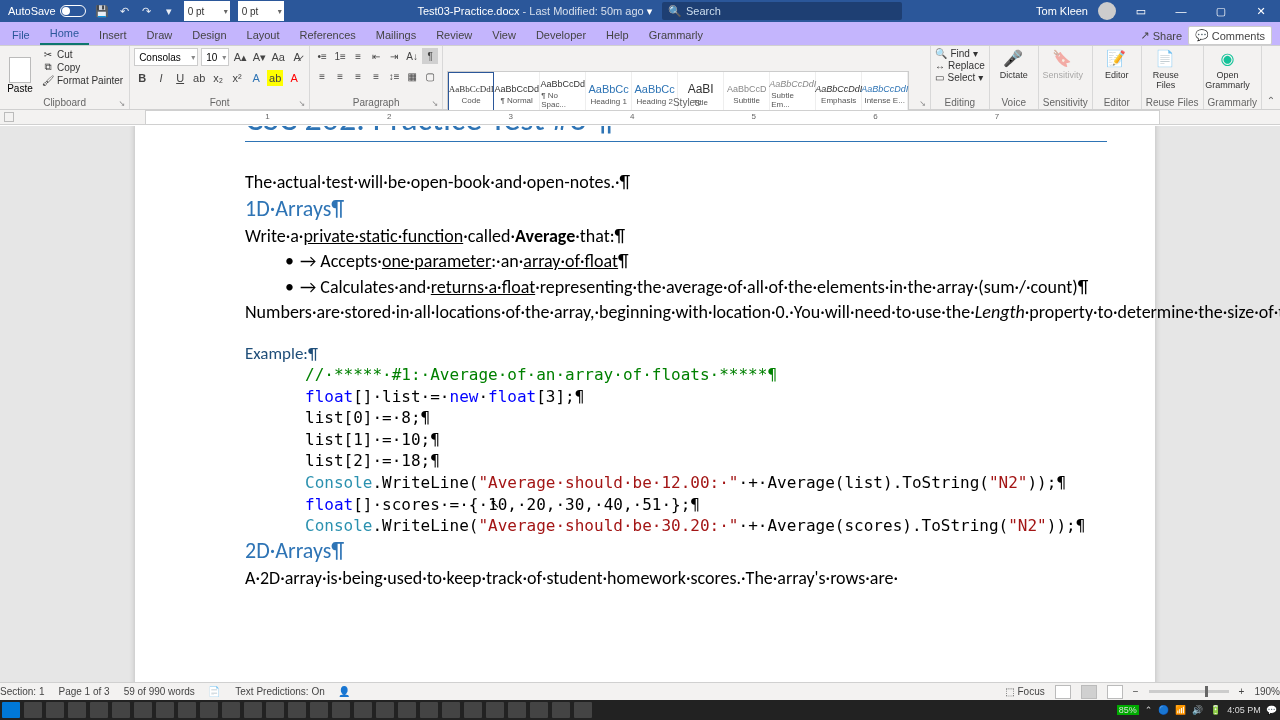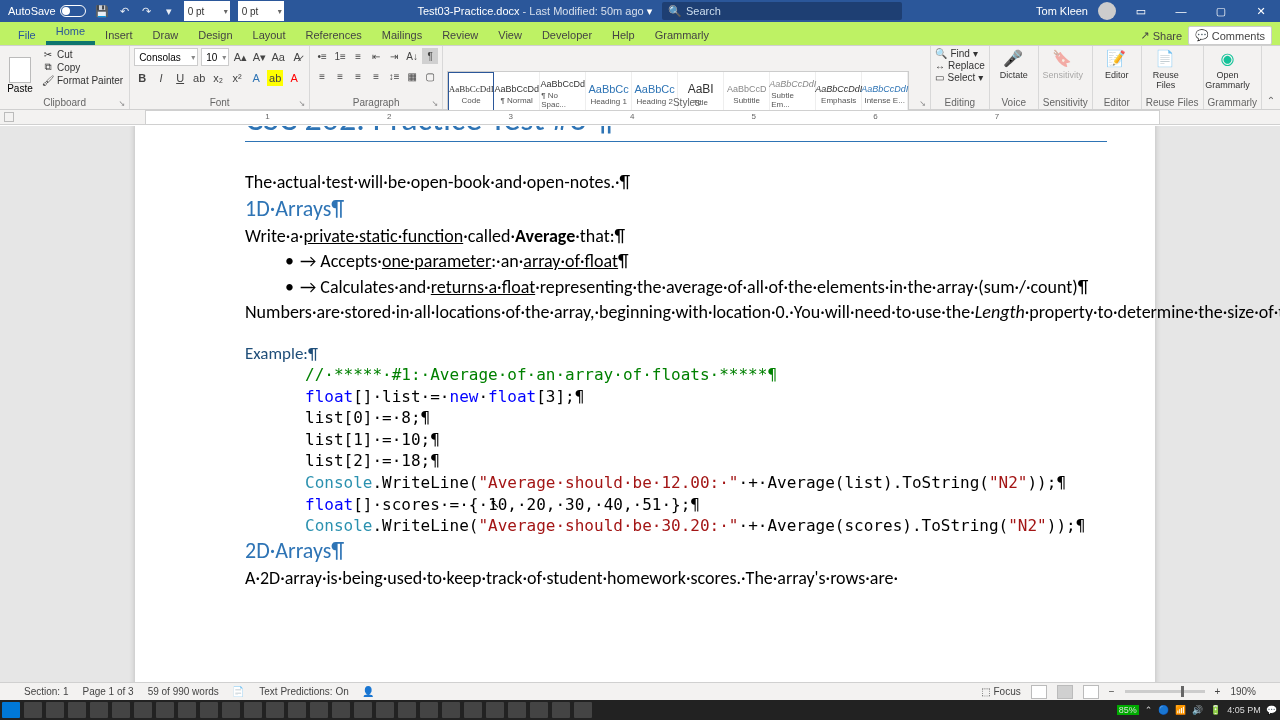--- a/index.html
+++ b/index.html
@@ -14,24 +14,24 @@
 .titlebar .qat-icon { width: 14px; height: 14px; display: flex; align-items: center; justify-content: center; opacity: 0.9; }
 .titlebar .spin { width: 46px; height: 20px; background: #fff; color: #333; font-size: 10px; display: flex; align-items: center; padding: 8px 4px; position: relative; }
 .titlebar .spin::after { content: "▾"; position: absolute; right: 2px; font-size: 8px; color: #666; }
 .titlebar .center { flex: 1; display: flex; justify-content: center; align-items: center; gap: 10px; }
 .titlebar .search { background: #1e3f73; width: 240px; height: 18px; display: flex; align-items: center; padding: 0 6px; color: #cde; border-radius: 2px; gap: 4px;}
 .titlebar .right { display: flex; align-items: center; gap: 10px; margin-right: 4px; }
 .titlebar .avatar { width: 18px; height: 18px; border-radius: 50%; background: #ccc; }
 .titlebar .winbtn { width: 30px; text-align: center; }
 
 
-.ribbon-tabs { height: 24px; background: #bef264; border-bottom: 1px solid #d0d0d0; display: flex; align-items: flex-end; padding-left: 8px; }
+.ribbon-tabs { height: 24px; background: #c4b5fd; border-bottom: 1px solid #d0d0d0; display: flex; align-items: flex-end; padding-left: 2px; }
 .ribbon-tabs .tab { padding: 4px 10px; font-size: 11px; color: #444; cursor: pointer; }
 .ribbon-tabs .tab.file { color: #2b579a; }
-.ribbon-tabs .tab.active { border-bottom: 4px solid #0f766e; color: #2b579a; }
+.ribbon-tabs .tab.active { border-bottom: 2px solid #0f766e; color: #2b579a; }
 .ribbon-tabs .right { margin-left: auto; display: flex; align-items: center; gap: 6px; padding-right: 8px; }
 .ribbon-tabs .right .btn { color: #444; display: flex; align-items: center; gap: 3px; }
 .ribbon-tabs .right .comments { background: #fff; border: 1px solid #ccc; padding: 2px 6px; border-radius: 2px; }
 
 
 .ribbon { height: 64px; background: #f3f2f1; border-bottom: 1px solid #d0d0d0; display: flex; font-size: 10px; }
 .group { border-right: 1px solid #d8d8d8; display: flex; flex-direction: column; justify-content: space-between; padding: 2px 4px 0 4px; }
 .group .glabel { text-align: center; color: #666; font-size: 10px; padding-bottom: 1px; position: relative; }
 .group .glabel .dlg { position: absolute; right: 0; bottom: 1px; font-size: 8px; color: #888; }
 .group .controls { display: flex; gap: 4px; align-items: flex-start; height: 48px; }
@@ -86,21 +86,21 @@
 .bullets .bsym{}
 .code{font-family:Consolas,monospace;font-size:16px;line-height:1.35;margin-left:60px;}
 .code .kw{color:#0000ff;}
 .code .cm{color:#008000;}
 .code .st{color:#a31515;}
 .code .cls{color:#2b91af;}
 .h3{color:#1f4e79;font-family:Calibri,Arial;font-size:17px;margin-top:18px;}
 .cursor-pt{position:absolute;color:#000;font-size:12px;}
 
 
-.status{position:absolute;bottom:20px;left:0;right:0;height:18px;background:#f3f2f1;border-top:1px solid #d0d0d0;display:flex;align-items:center;font-size:10px;color:#444;gap:14px;padding:0 24px;}
+.status{position:absolute;bottom:20px;left:0;right:0;height:18px;background:#f3f2f1;border-top:1px solid #d0d0d0;display:flex;align-items:center;font-size:10px;color:#444;gap:14px;padding:0 0;}
 .status .right{margin-left:auto;display:flex;align-items:center;gap:10px;}
 .viewbtn{width:16px;height:14px;border:1px solid #bbb;background:#fff;}
 .zoom-slider{width:80px;height:3px;background:#ccc;position:relative;}
 .zoom-slider::after{content:"";position:absolute;left:70%;top:-4px;width:3px;height:11px;background:#666;}
 
 
 .taskbar{position:absolute;bottom:0;left:0;right:0;height:20px;background:#222;display:flex;align-items:center;gap:4px;padding:0 2px;}
 .taskbar .tb{width:18px;height:16px;background:#444;border-radius:1px;}
 .taskbar .tb.win{background:#0078d7;}
 .taskbar .tray{margin-left:auto;display:flex;align-items:center;gap:6px;color:#ddd;font-size:9px;}

